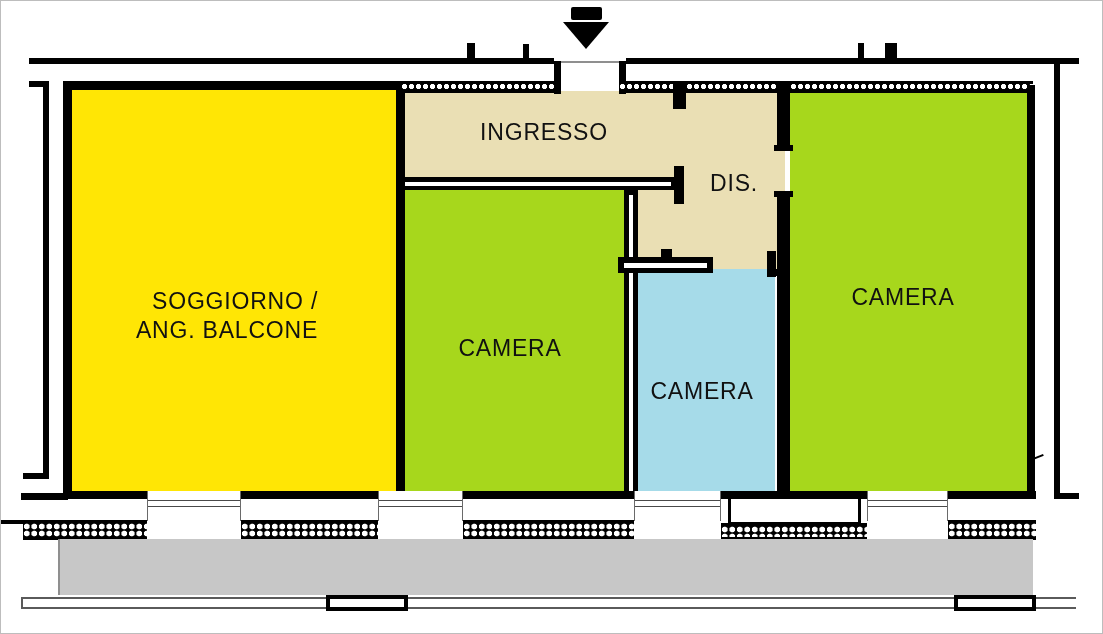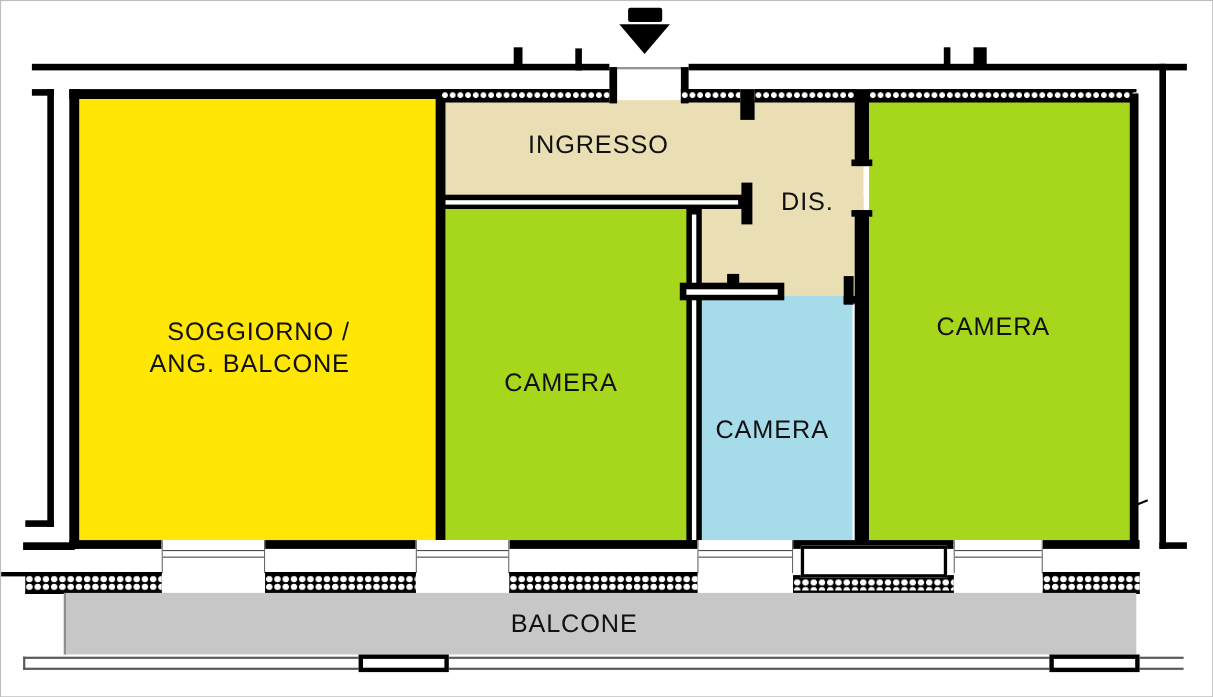--- a/index.html
+++ b/index.html
@@ -134,15 +134,14 @@
 
   <div class="label" style="left:543px;top:131px;">INGRESSO</div>
   <div class="label" style="left:733px;top:182px;">DIS.</div>
   <div class="label" style="left:226px;top:288px;line-height:29px;margin-top:27px;">
     <div>SOGGIORNO /</div>
     <div>ANG. BALCONE</div>
   </div>
   <div class="label" style="left:509px;top:347px;">CAMERA</div>
   <div class="label" style="left:701px;top:390px;">CAMERA</div>
   <div class="label" style="left:902px;top:296px;">CAMERA</div>
-  <div class="label" style="left:521px;top:566px;">BALCONE</div>
 
 </div>
 
 </body></html>

